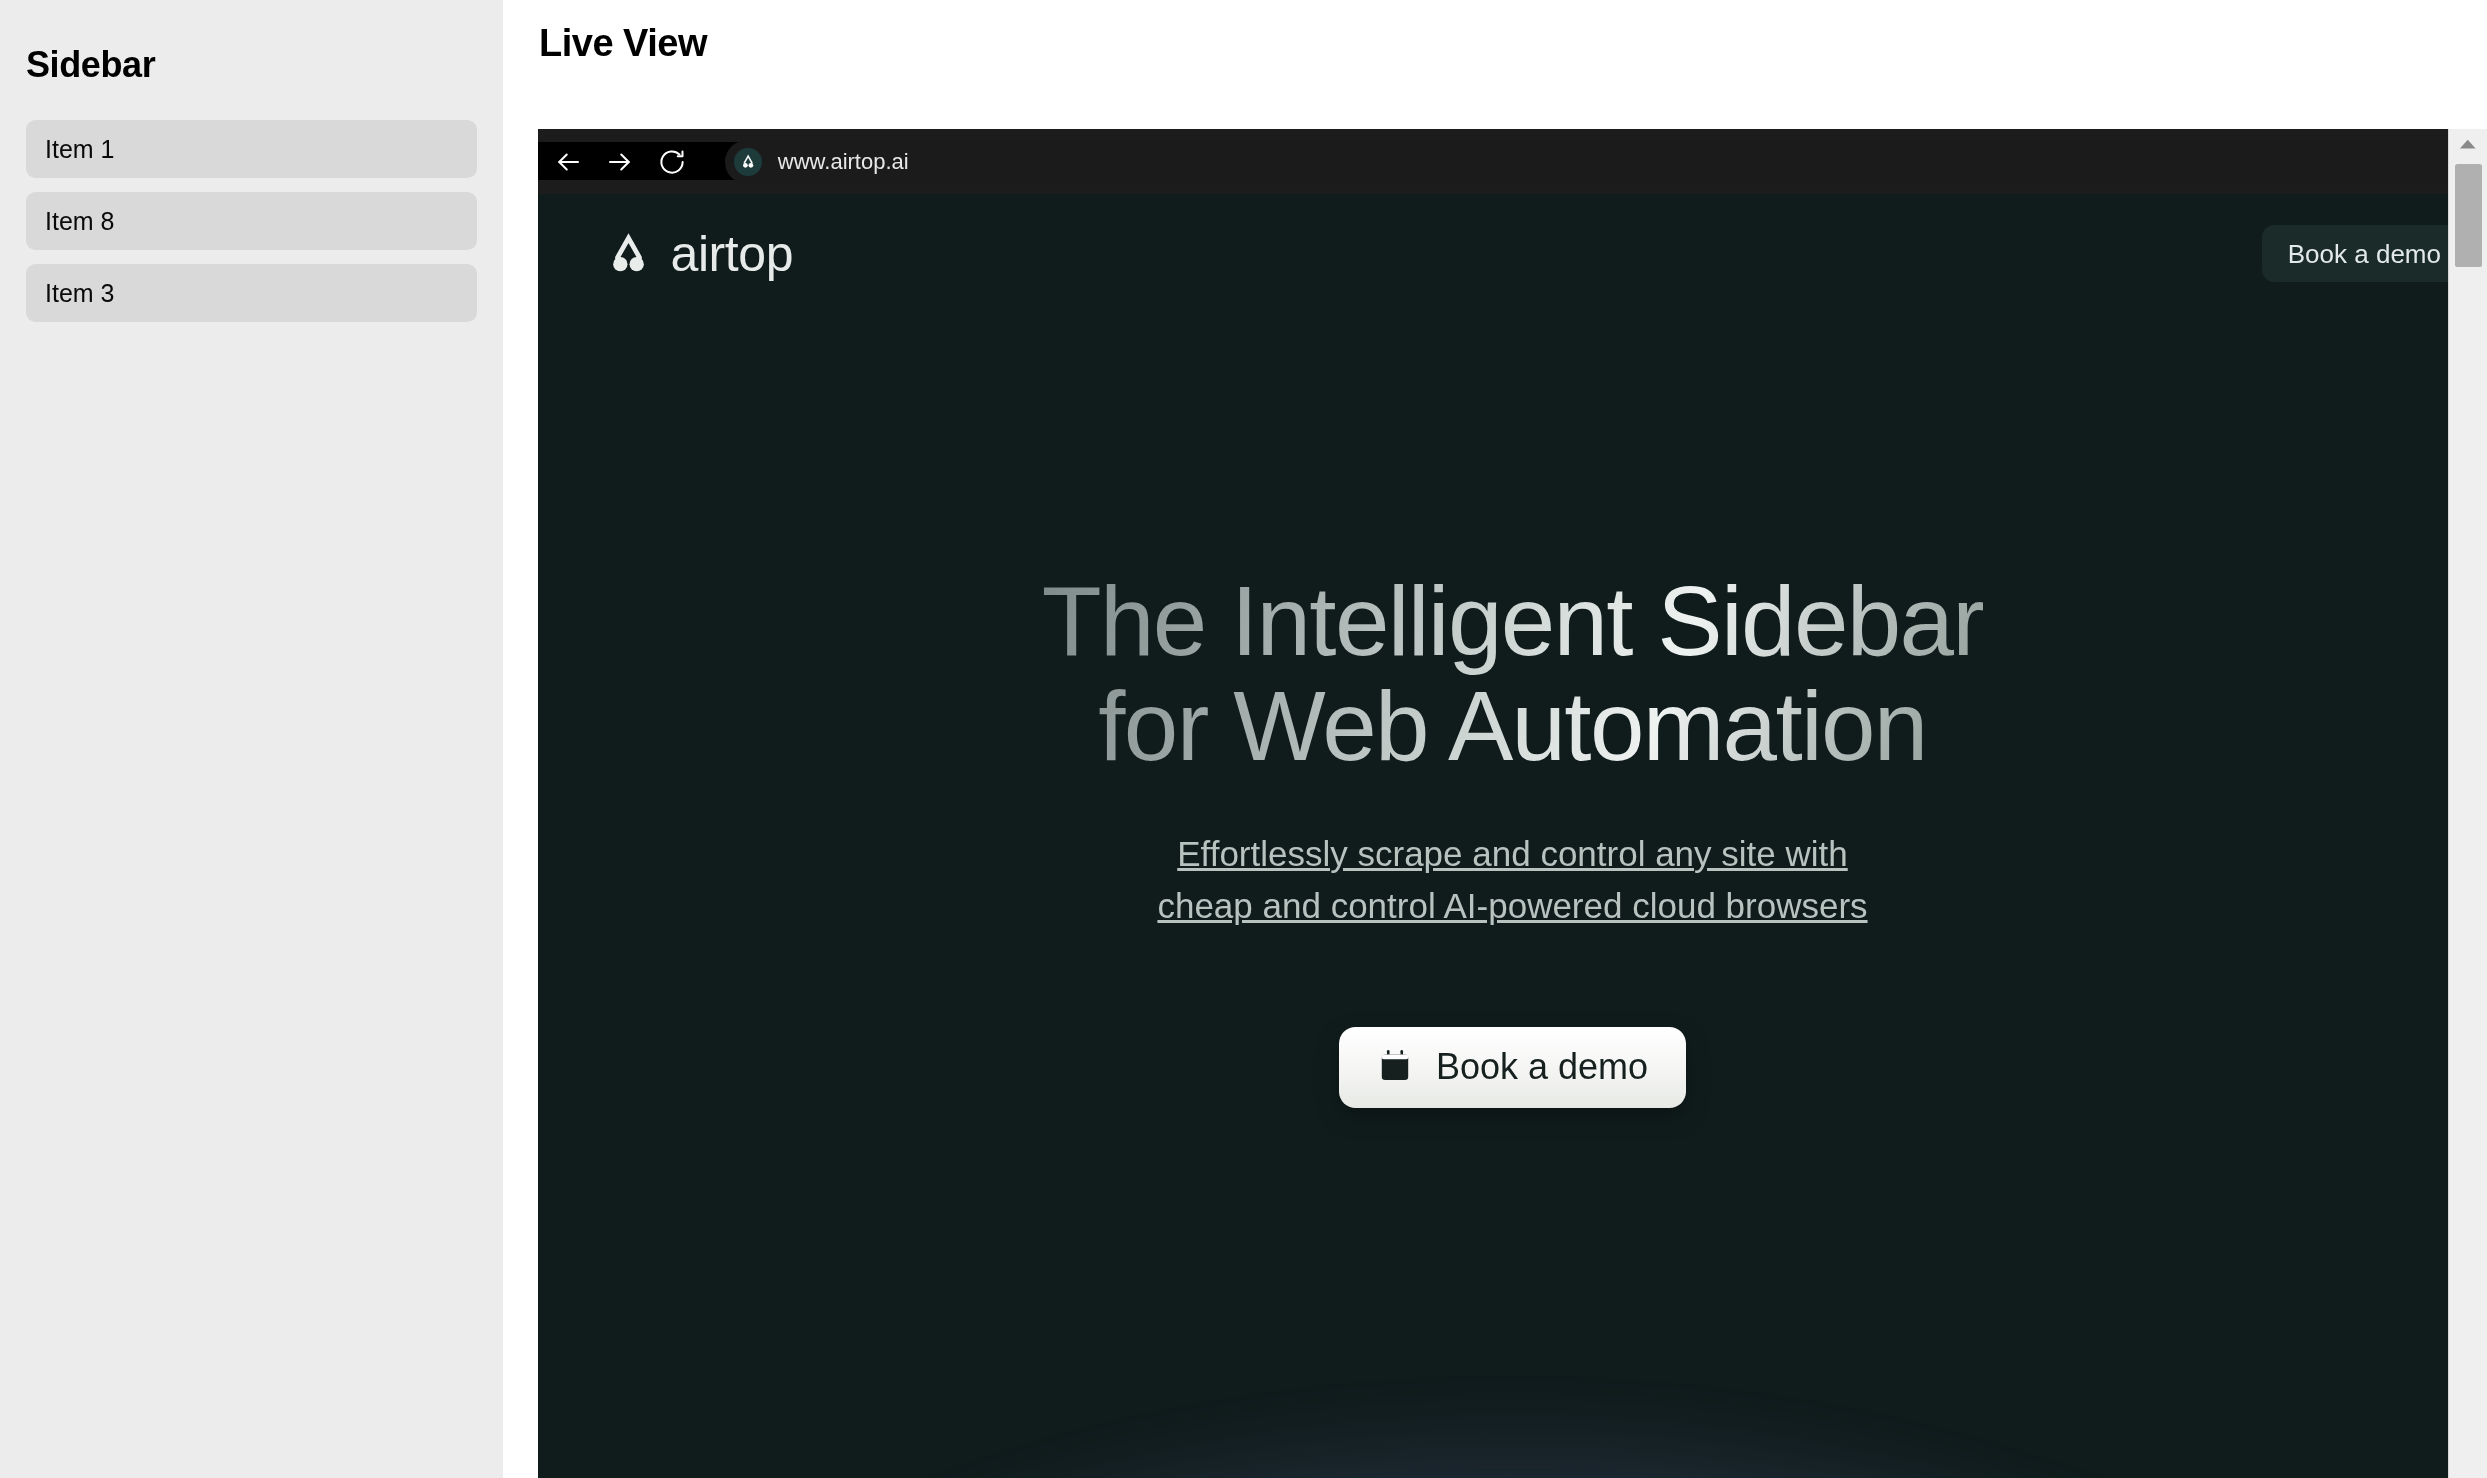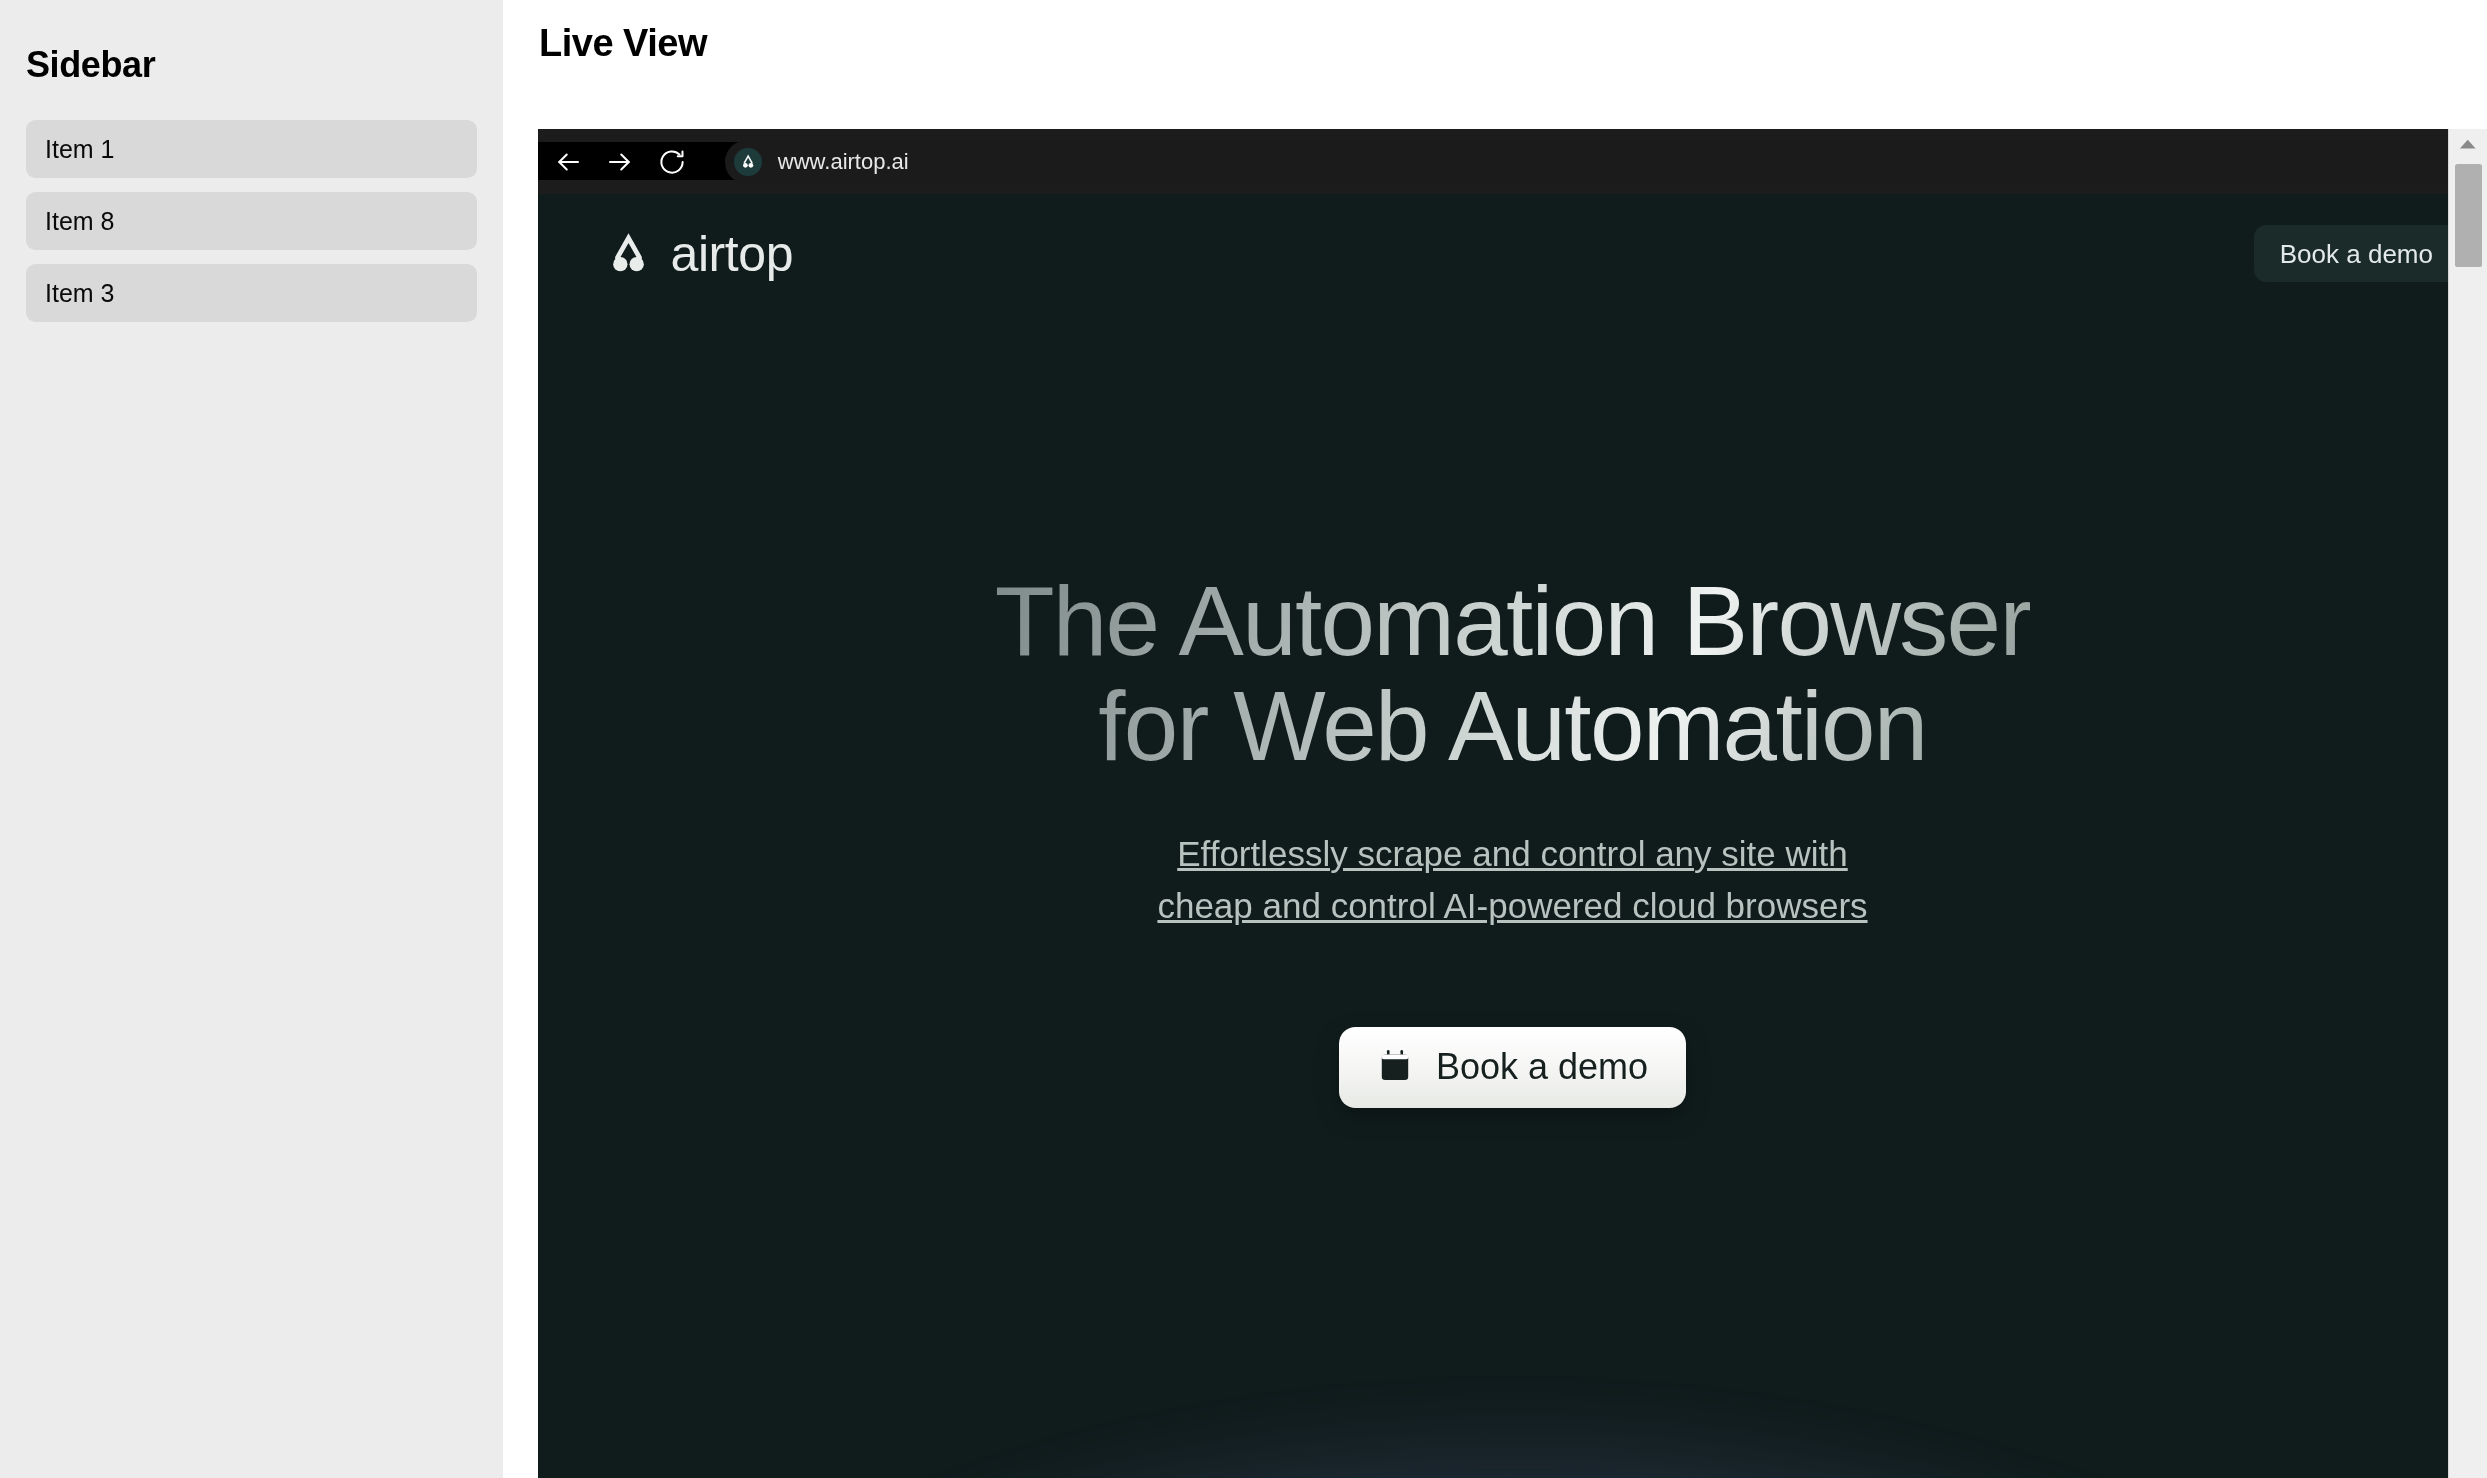--- a/index.html
+++ b/index.html
@@ -209,21 +209,21 @@
 
   .page-header {
     position: absolute;
     left: 0;
     top: 0;
     width: 100%;
     height: 119px;
     display: flex;
     align-items: center;
     justify-content: space-between;
-    padding: 0 28px 0 66px;
+    padding: 0 20px 0 66px;
     box-sizing: border-box;
     z-index: 3;
   }
 
   .brand {
     display: flex;
     align-items: center;
     gap: 17.5px;
     cursor: pointer;
   }
@@ -413,21 +413,21 @@
               <circle cx="16.0" cy="17.7" r="3.5"></circle>
             </svg>
           </span>
           <span class="brand-wordmark">airtop</span>
         </div>
         <button class="header-cta">Book a demo</button>
       </div>
 
       <div class="hero">
         <h2 class="hero-title">
-          <span class="line">The Automation Browser</span>
+          <span class="line">The Intelligent Sidebar</span>
           <span class="line">for Web Automation</span>
         </h2>
         <p class="hero-sub">
           <span class="line">Effortlessly scrape and control any site with</span>
           <span class="line">cheap and control AI-powered cloud browsers</span>
         </p>
         <button class="hero-cta">
           <span>
             <svg width="36" height="36" viewBox="0 0 24 24" fill="none">
               <line x1="7.5" y1="2.2" x2="7.5" y2="5.2" stroke="#16211f" stroke-width="1.7" stroke-linecap="round"></line>

